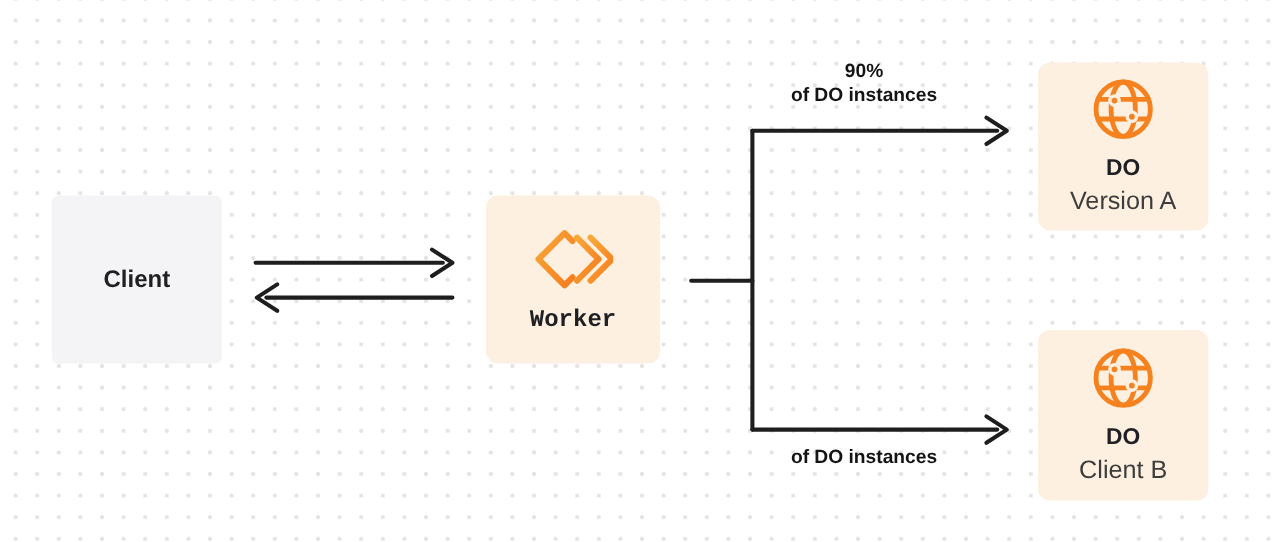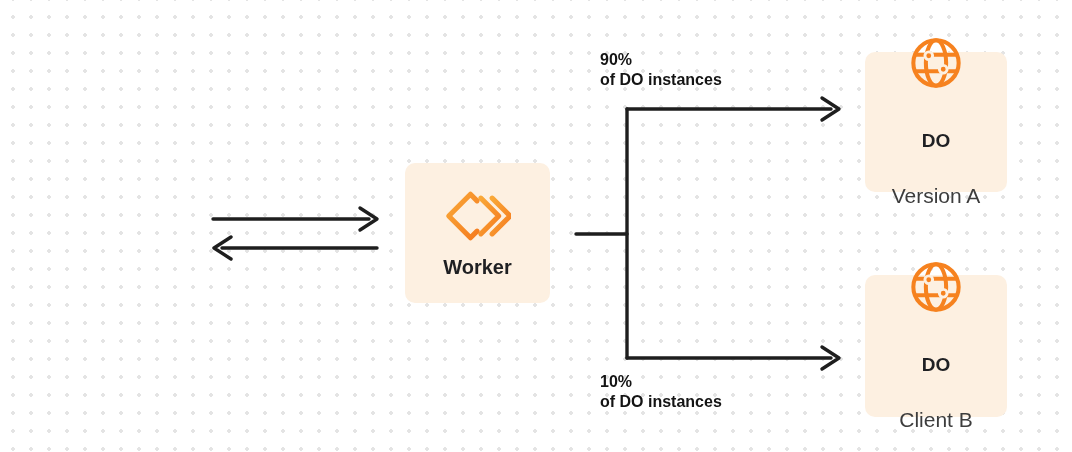--- a/index.html
+++ b/index.html
@@ -32,35 +32,35 @@
   .node-client{
     left:43px;top:163px;width:142px;height:140px;
     background:var(--gray-box-bg);border-radius:6px;
   }
   .node-client .node-label{font-size:20px;font-weight:700;color:var(--text-primary);}
 
   .node-worker{
     left:405px;top:163px;width:145px;height:140px;
     background:var(--orange-box-bg);border-radius:10px;
   }
-  .node-worker .node-label{font-size:20px;font-weight:700;color:var(--text-primary);margin-top:11px;}
+  .node-worker .node-label{font-size:20px;font-weight:700;color:var(--text-primary);margin-top:11px;font-family:Liberation Mono, monospace;}
 
   .node-do{
     width:142px;
     background:var(--orange-box-bg);border-radius:10px;
-    padding-top:16px;padding-bottom:16px;gap:28px;
+    padding-top:16px;padding-bottom:16px;
   }
   .node-do-a{left:865px;top:52px;height:140px;}
   .node-do-b{left:865px;top:275px;height:142px;}
   .do-title{font-size:19px;font-weight:700;color:var(--text-primary);margin-top:12px;line-height:1.15;}
   .do-subtitle{font-size:21px;font-weight:400;color:var(--text-secondary);margin-top:3px;line-height:1.2;}
 
   .edge-label{
     position:absolute;left:600px;width:240px;
-    text-align:left;
+    text-align:center;
     font-size:16px;font-weight:700;color:#141414;
     line-height:20px;
   }
   .edge-label-top{top:50px;}
   .edge-label-bottom{top:372px;}
 
   .icon-wrap{display:flex;align-items:center;justify-content:center;}
   .globe{stroke:var(--accent-orange);fill:none;stroke-width:4.2;}
   .globe-dot{fill:var(--accent-orange);stroke:var(--orange-box-bg);stroke-width:3;}
 </style>
@@ -81,20 +81,23 @@
 
     <path d="M627 109 V358"></path>
 
     <path d="M627 109 H831"></path>
     <path d="M822 98 L839 109 L822 120"></path>
 
     <path d="M627 358 H831"></path>
     <path d="M822 347 L839 358 L822 369"></path>
   </svg>
 
+  <div class="node node-client">
+    <span class="node-label">Client</span>
+  </div>
 
   <div class="node node-worker">
     <span class="icon-wrap">
       <svg width="66" height="58" viewBox="0 0 70 60" xmlns="http://www.w3.org/2000/svg">
         <defs>
           <linearGradient id="wg" x1="0" y1="0" x2="1" y2="1">
             <stop offset="0" stop-color="#f9a838"></stop>
             <stop offset="1" stop-color="#f57c1f"></stop>
           </linearGradient>
         </defs>
@@ -140,17 +143,16 @@
     </span>
     <span class="do-title">DO</span>
     <span class="do-subtitle">Client B</span>
   </div>
 
   <div class="edge-label edge-label-top">
     <div>90%</div>
     <div>of DO instances</div>
   </div>
   <div class="edge-label edge-label-bottom">
-    <div>10%</div>
     <div>of DO instances</div>
   </div>
 
 </div>
 
 </body></html>

